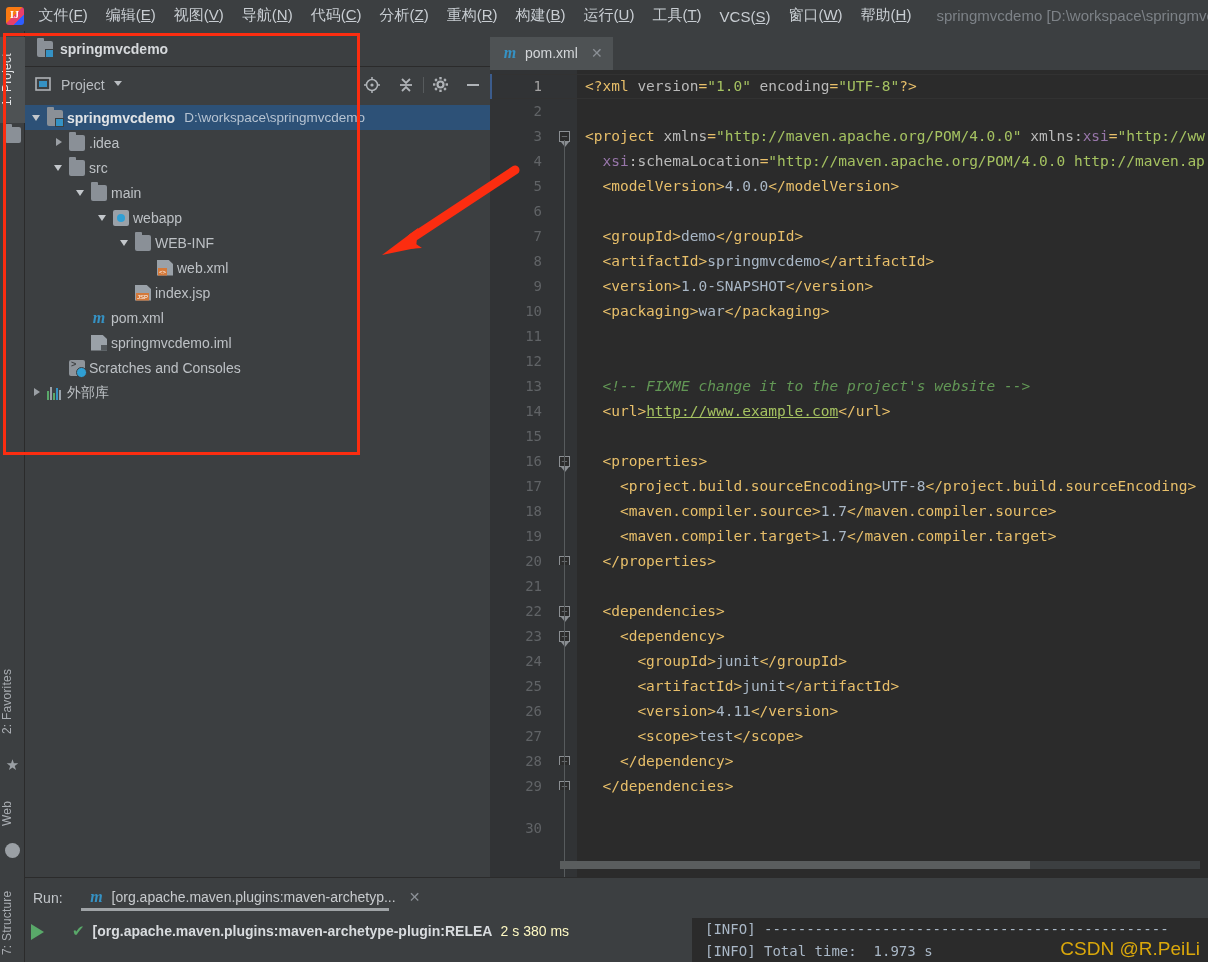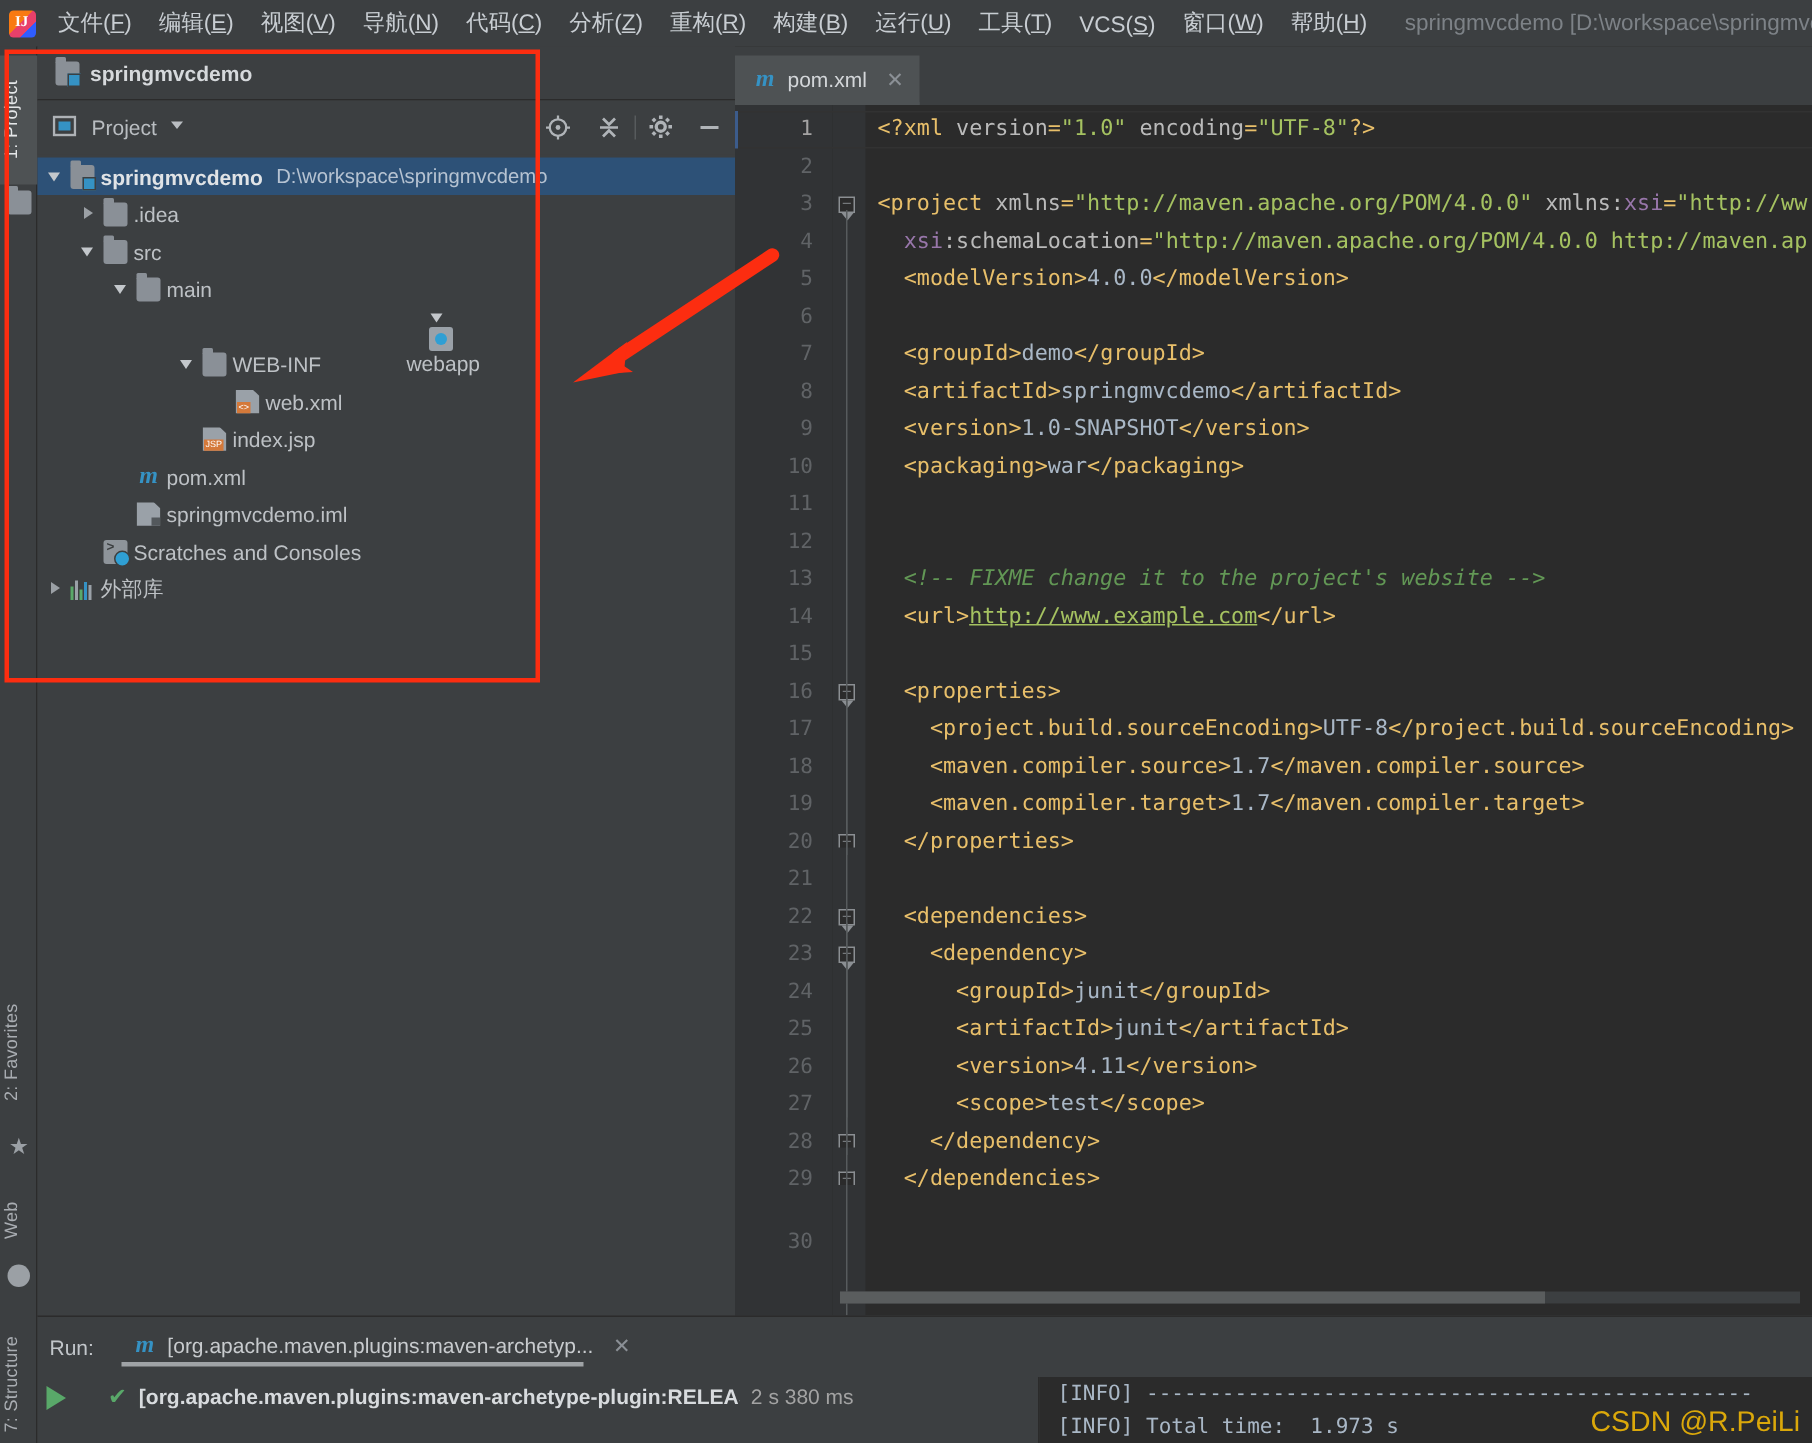--- a/index.html
+++ b/index.html
@@ -199,21 +199,21 @@
   }
   .playbtn{ width:0;height:0;border-left:13px solid #59a869;border-top:8px solid transparent;border-bottom:8px solid transparent;}
   .runtree{
     flex:0 0 643px; background:#3c3f41; padding-top:4px;
     border-right:1px solid #2b2b2b;
   }
   .runitem{ display:flex;align-items:center;gap:8px;padding-left:22px;font-size:14px;}
   .chk{color:#59a869;font-size:15px;}
   .runname{ font-weight:bold;color:#d8dbde;white-space:nowrap;overflow:hidden;
     max-width:400px; text-overflow:clip;}
-  .runtime{ color:#a3a3a3;font-size:14px;}
+  .runtime{ color:#fef9c3;font-size:14px;}
   .console{
     flex:1; background:#2b2b2b; font-family:"DejaVu Sans Mono",monospace;
     font-size:14px; color:#a9b7c6; padding-left:12px; position:relative;
     overflow:hidden;
   }
   .console div{ height:22px;line-height:22px;white-space:pre;}
   .watermark{
     position:absolute; right:8px; top:20px;
     font-size:19px; color:#eab308; font-family:"Liberation Sans",sans-serif;
     opacity:.92;
@@ -343,21 +343,21 @@
         <div class="trow" style="padding-left: 28px;">
           <span class="arrow down"></span>
           <span class="fi folder"></span>
           <span class="tname">src</span>
         </div>
         <div class="trow" style="padding-left: 50px;">
           <span class="arrow down"></span>
           <span class="fi folder"></span>
           <span class="tname">main</span>
         </div>
-        <div class="trow" style="padding-left: 72px; flex-direction: column;">
+        <div class="trow" style="padding-left: 72px;">
           <span class="arrow down"></span>
           <span class="fi webbadge"></span>
           <span class="tname">webapp</span>
         </div>
         <div class="trow" style="padding-left: 94px;">
           <span class="arrow down"></span>
           <span class="fi folder"></span>
           <span class="tname">WEB-INF</span>
         </div>
         <div class="trow" style="padding-left: 116px;">

